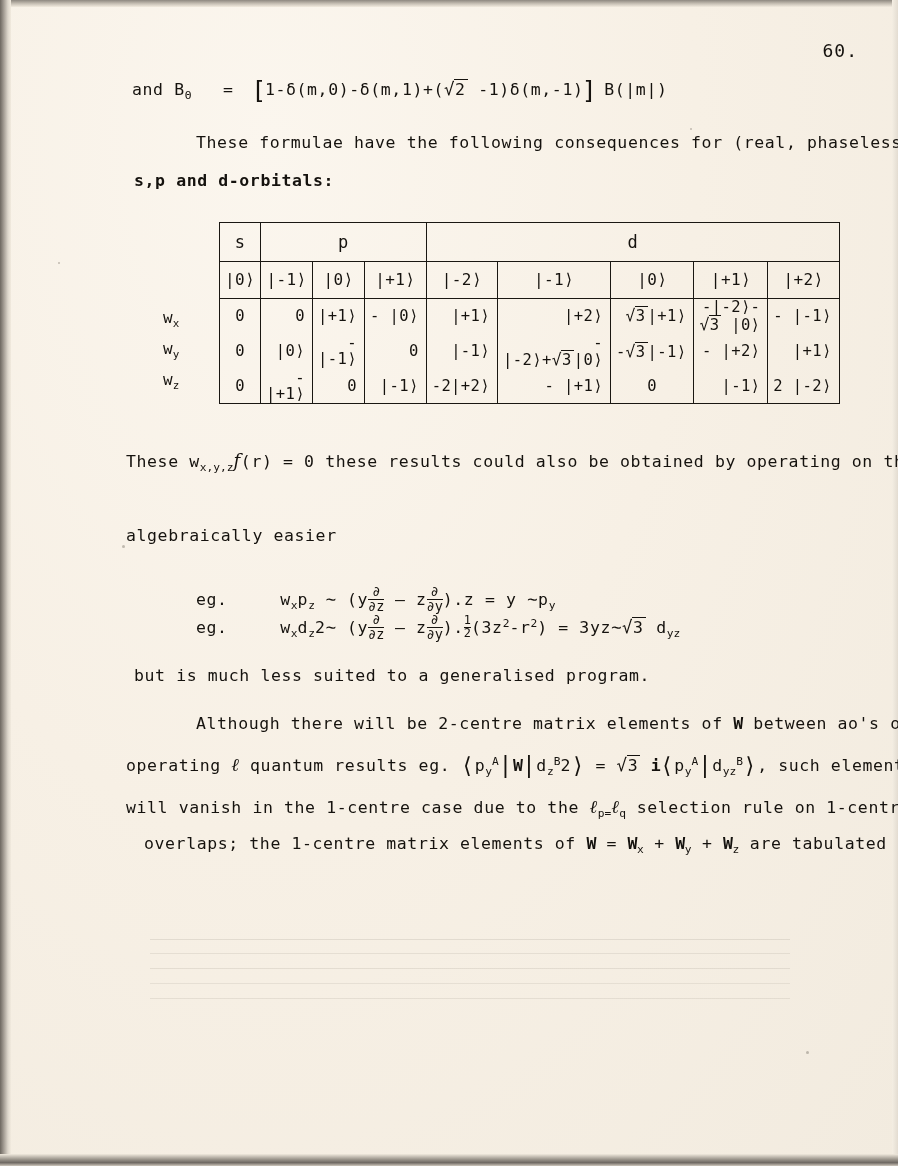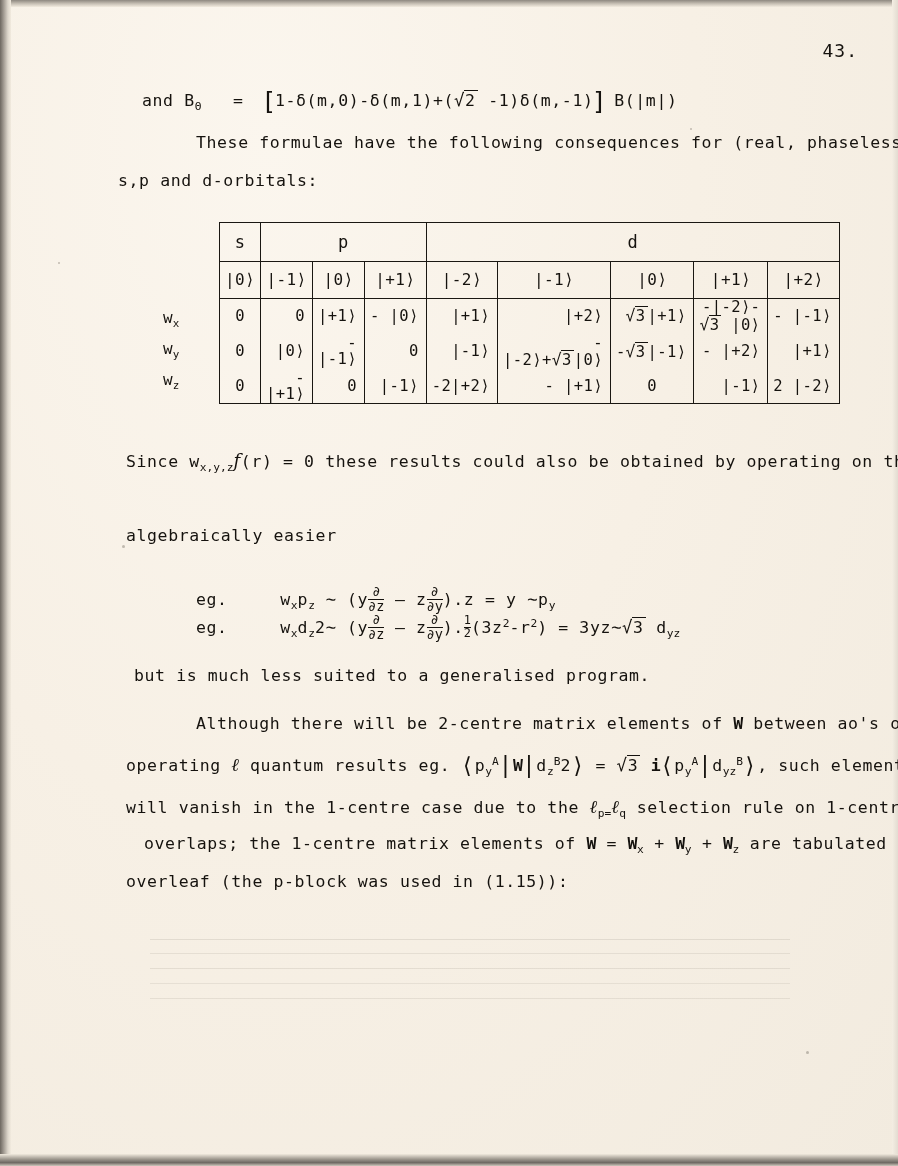--- a/index.html
+++ b/index.html
@@ -77,30 +77,30 @@
   <div class="edge-r"></div>
   <div class="edge-b"></div>
   <div class="ghost"></div>
 
   <div class="speck" style="left:122px;top:545px;width:3px;height:3px;"></div>
   <div class="speck" style="left:58px;top:262px;width:2px;height:2px;"></div>
   <div class="speck" style="left:806px;top:1051px;width:3px;height:3px;"></div>
 
   <div class="speck" style="left:690px;top:128px;width:2px;height:2px;"></div>
 
-  <div class="pageno">43.</div>
+  <div class="pageno">60.</div>
 
-  <div class="line" style="left:142px;top:76px;margin-top:11px;">
+  <div class="line" style="left:132px;top:76px;">
     <span>and B</span><sub>Θ</sub>
     &nbsp;&nbsp;<span>=</span>&nbsp;
     <span class="brk">[</span>1-δ(m,0)-δ(m,1)+(<span class="rad">√</span><span class="sqrt">2</span> -1)δ(m,-1)<span class="brk">]</span> B(|m|)
   </div>
 
   <div class="line" style="left:196px;top:133px;">These formulae have the following consequences for (real, phaseless)</div>
-  <div class="line" style="left:118px;top:171px;">s,p and d-orbitals:</div>
+  <div class="line" style="left:134px;top:171px;font-weight:bold;">s,p and d-orbitals:</div>
 
   <div class="rowlabels">
     <div><span>w</span><sub>x</sub></div>
     <div><span>w</span><sub>y</sub></div>
     <div><span>w</span><sub>z</sub></div>
   </div>
 
   <div id="tbl">
     <table>
       <tbody>
@@ -152,21 +152,21 @@
         <td class="r">- |+1⟩</td>
         <td>0</td>
         <td class="r">|-1⟩</td>
         <td class="r">2 |-2⟩</td>
       </tr>
     </tbody>
       </table>
   </div>
 
   <div class="line" style="left:126px;top:450px;">
-    <span>Since w</span><sub>x,y,z</sub><span class="script">f</span>(r) = 0 these results could also be obtained by operating on the
+    <span>These w</span><sub>x,y,z</sub><span class="script">f</span>(r) = 0 these results could also be obtained by operating on the
   </div>
   <div class="line" style="left:126px;top:526px;">algebraically easier</div>
 
   <div class="line" style="left:196px;top:565px;margin-top:20px;">
     <span>eg.</span>&nbsp;&nbsp;&nbsp;&nbsp;
     w<sub>x</sub>p<sub>z</sub> <span class="tilde">∼</span> (y<span class="frac"><span class="num">∂</span><span class="den">∂z</span></span> – z<span class="frac"><span class="num">∂</span><span class="den">∂y</span></span>).z = y <span class="tilde">∼</span>p<sub>y</sub>
   </div>
 
   <div class="line" style="left:196px;top:613px;">
     <span>eg.</span>&nbsp;&nbsp;&nbsp;&nbsp;
@@ -186,15 +186,14 @@
   </div>
 
   <div class="line" style="left:126px;top:796px;">
     <span>will vanish in the 1-centre case due to the</span> <span class="script">ℓ</span><sub>p=</sub><span class="script">ℓ</span><sub>q</sub> <span>selection rule on 1-centre</span>
   </div>
 
   <div class="line" style="left:144px;top:834px;">
     <span>overlaps;   the 1-centre matrix elements of</span> <span class="wbold">W</span> = <span class="wbold">W</span><sub>x</sub> + <span class="wbold">W</span><sub>y</sub> + <span class="wbold">W</span><sub>z</sub> <span>are tabulated</span>
   </div>
 
-  <div class="line" style="left:126px;top:872px;">overleaf (the p-block was used in (1.15)):</div>
 
 </div>
 
 </body></html>

